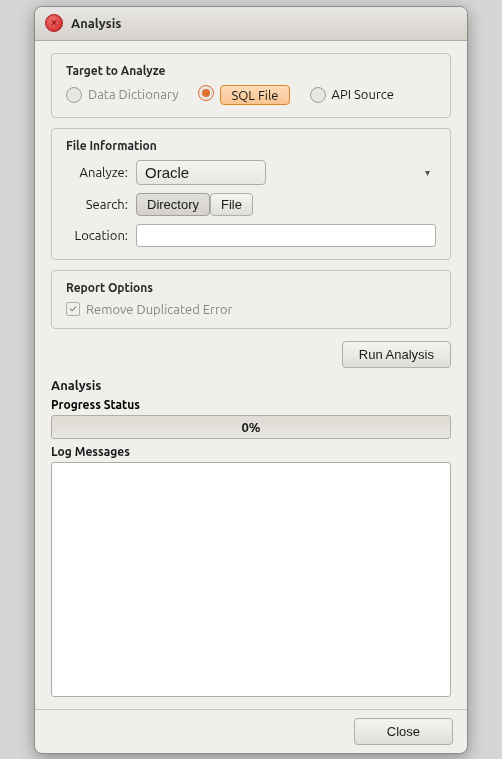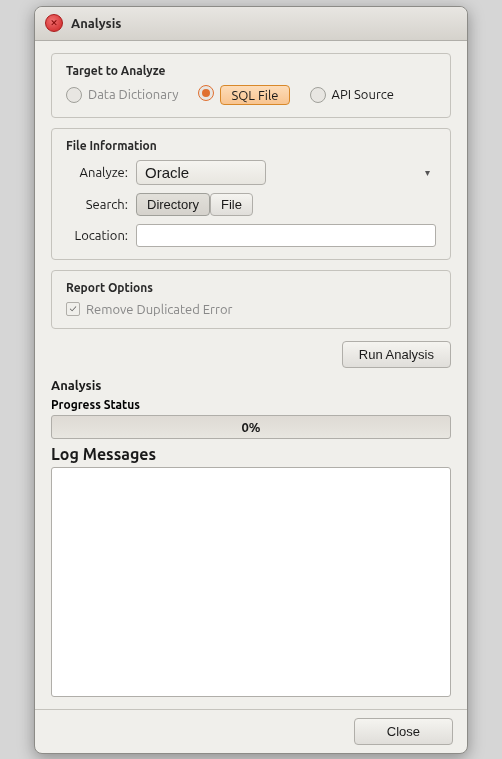--- a/index.html
+++ b/index.html
@@ -311,21 +311,21 @@
     }
 
     .log-section {
       display: flex;
       flex-direction: column;
       gap: 4px;
       flex: 1;
     }
 
     .log-label {
-      font-size: 16px;
+      font-size: 12px;
       font-weight: bold;
       color: #1a1a1a;
     }
 
     .log-box {
       flex: 1;
       background: #ffffff;
       border: 1px solid #b0aea9;
       border-radius: 3px;
       min-height: 180px;

